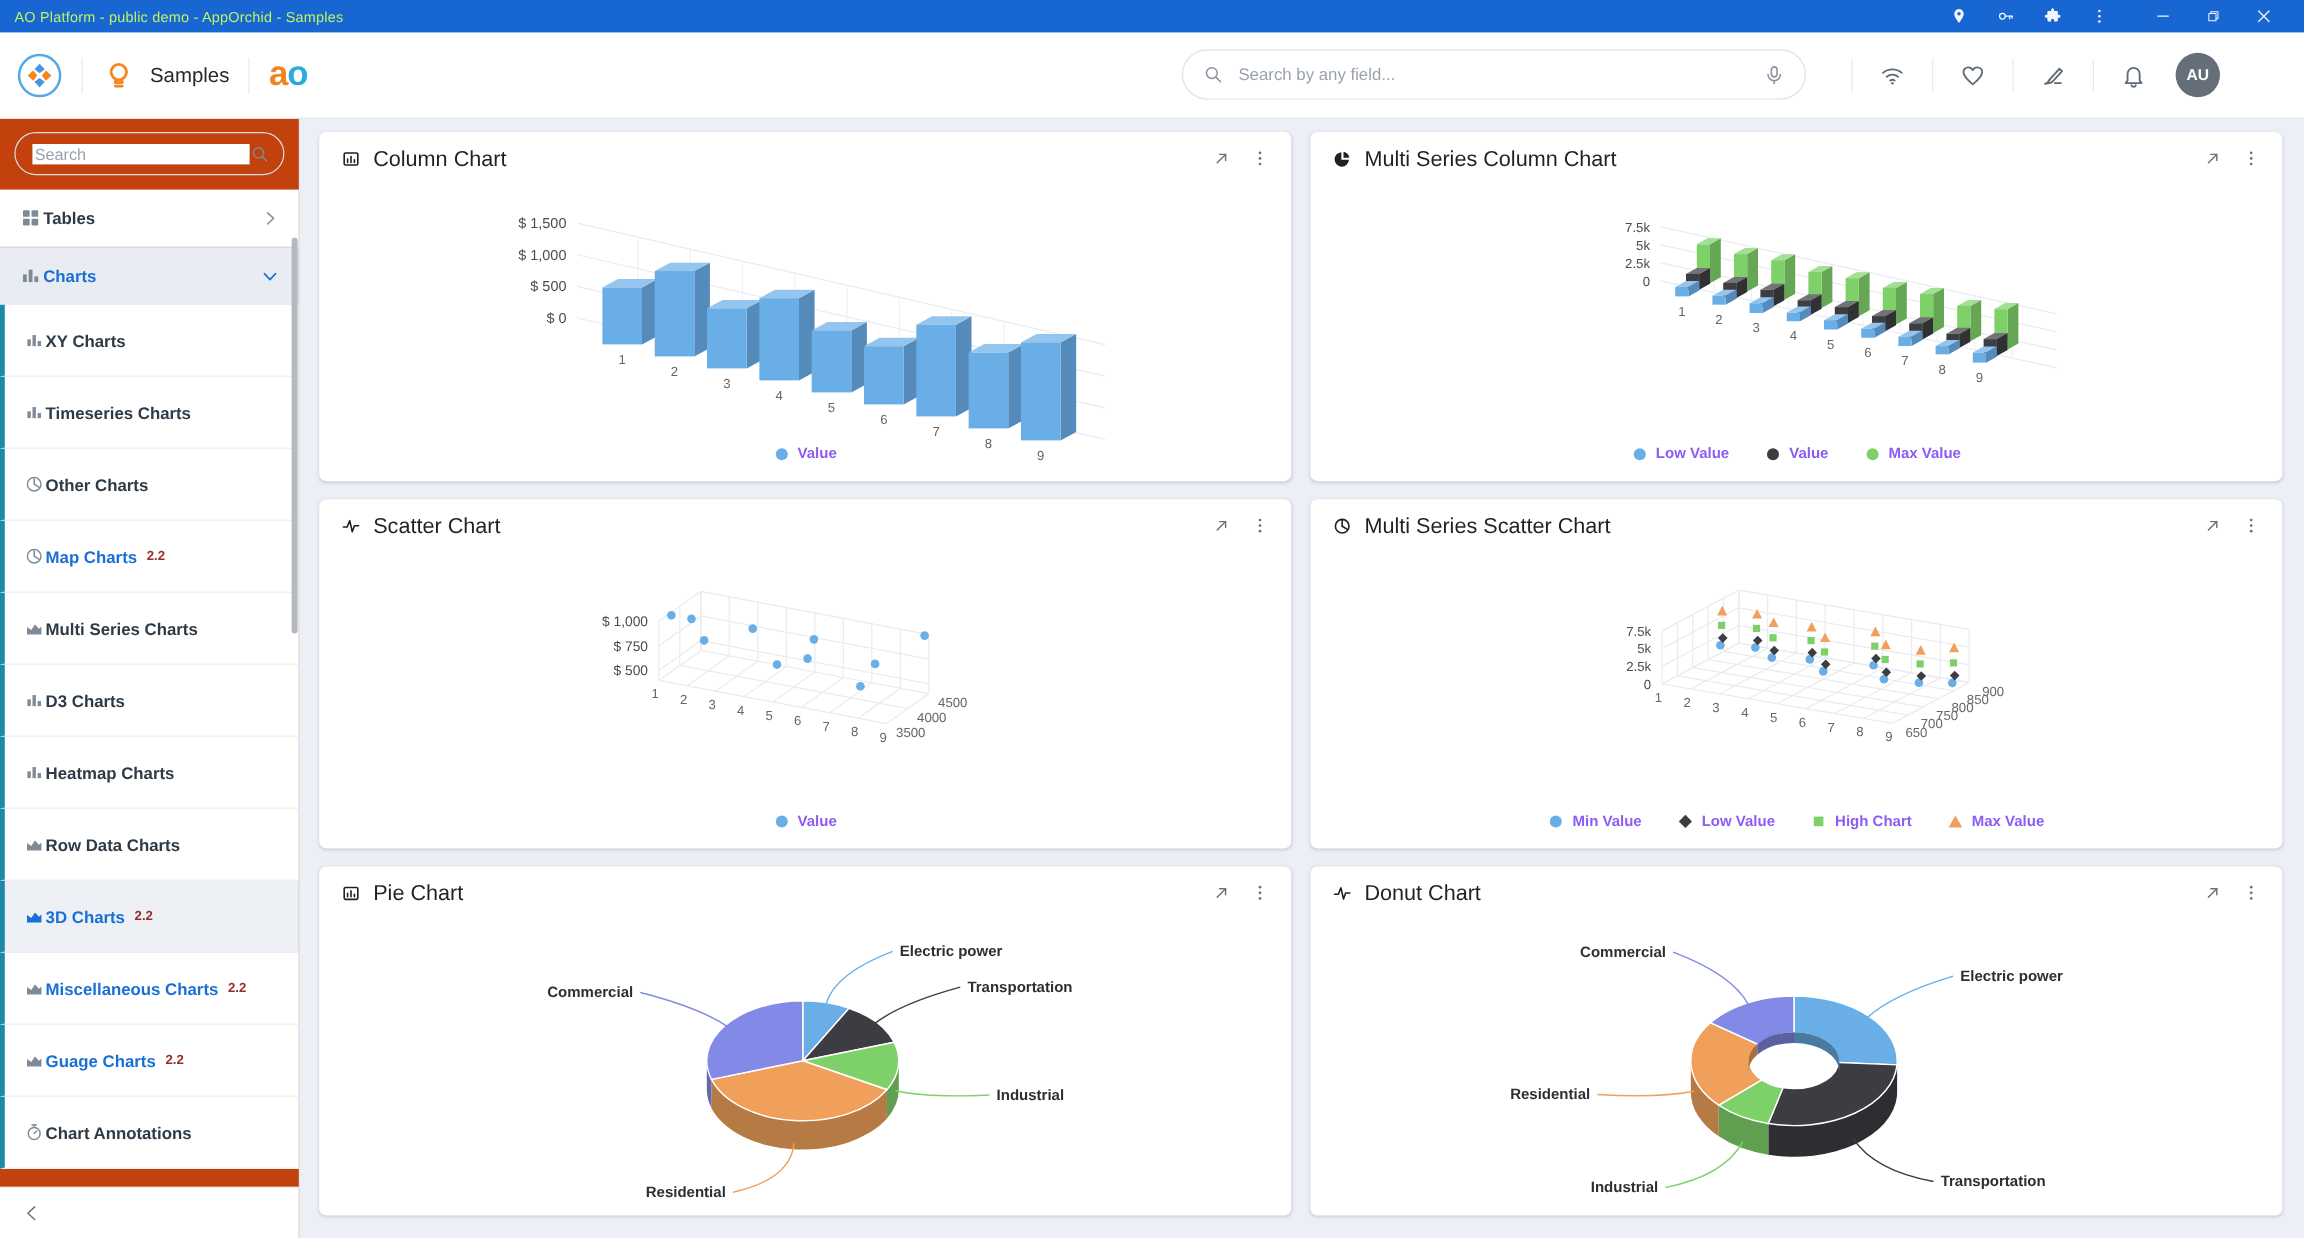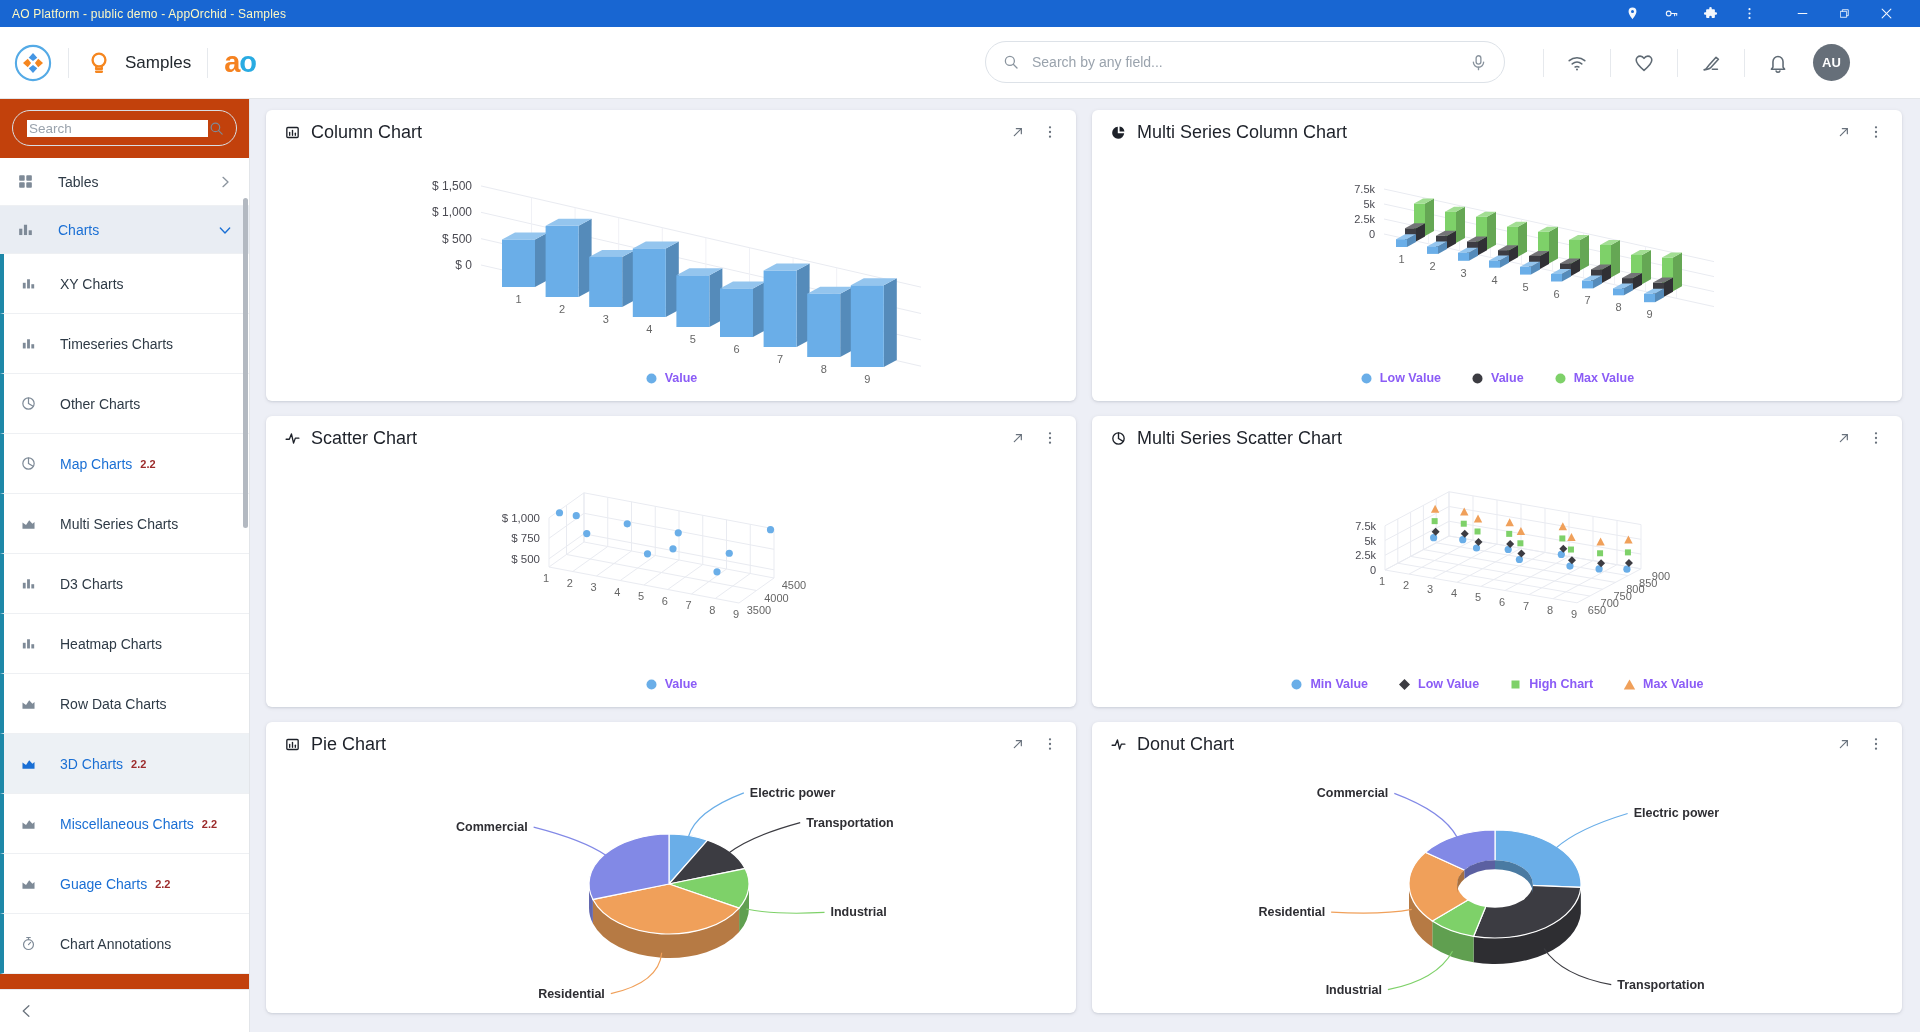--- a/index.html
+++ b/index.html
@@ -1,20 +1,20 @@
 <!DOCTYPE html>
 <html><head>
 <meta charset="utf-8">
 <style>
   html,body{margin:0;padding:0;}
   body{width:1920px;height:1032px;overflow:hidden;position:relative;background:#edeff6;
        font-family:"Liberation Sans",sans-serif;-webkit-font-smoothing:antialiased;}
   svg{display:block;}
   
-  #titlebar{position:absolute;top:0;left:0;right:0;height:27px;background:#1866d2;color:#fef9c3;
+  #titlebar{position:absolute;top:0;left:0;right:0;height:27px;background:#1866d2;color:#bef264;
             display:flex;align-items:center;z-index:50;}
   .tb-title{font-size:12px;margin-left:12px;letter-spacing:.2px;}
   .tb-right{position:absolute;right:26px;top:0;height:27px;display:flex;align-items:center;gap:24px;}
   .tbi{display:flex;align-items:center;color:#fff;cursor:pointer;opacity:.95;}
   .tb-win{margin-left:14px;display:flex;gap:28px;align-items:center;}
   
   #appheader{position:absolute;top:27px;left:0;right:0;height:71px;background:#fff;
              border-bottom:1px solid #e3e6ea;z-index:40;}
   .hleft{position:absolute;left:14px;top:0;height:71px;display:flex;align-items:center;}
   .vd{width:1px;height:30px;background:#e6e9ed;margin:0 16px;}
@@ -40,21 +40,21 @@
   .spill input{border:none;outline:none;flex:1;font-size:13.5px;font-family:"Liberation Sans",sans-serif;color:#333;}
   .spill input::placeholder{color:#9aa3ad;}
   .spicon{color:#7e8a97;display:flex;}
   .side-item{display:flex;align-items:center;height:48px;padding:0 16px;border-bottom:1px solid #eef0f3;
              cursor:pointer;box-sizing:border-box;background:#fff;}
   .side-item.sub{height:60px;border-left:4px solid #1e88a8;}
   .side-item.highlight{background:#e9edf3;}
   .side-item.sel{background:#edf1f5;}
   .sicon{color:#7e8a97;display:flex;flex:0 0 auto;}
   .sicon.iblue{color:#1a6fd4;}
-  .slabel{font-size:14px;color:#2e3a46;font-weight:400;margin-left:23px;white-space:nowrap;}
+  .slabel{font-size:14px;color:#2e3a46;font-weight:700;margin-left:1px;white-space:nowrap;}
   .slabel.blue{color:#1a6fd4;}
   .sbadge{font-size:11px;font-weight:bold;color:#9c2b2b;margin-left:8px;}
   .schev{margin-left:auto;color:#8b949e;display:flex;}
   .schev.blue{color:#1a6fd4;}
   .sthumb{position:absolute;right:1px;top:100px;width:5px;height:330px;background:#b3b9c1;border-radius:3px;}
   .side-bottom{position:absolute;bottom:0;left:0;right:0;height:42px;border-top:1px solid #e8eaee;
                display:flex;align-items:center;padding-left:18px;color:#6a737d;background:#fff;cursor:pointer;}
   
   #main{position:absolute;left:250px;top:98px;right:0;bottom:0;background:#edeff6;
         padding:12px 18px 0 16px;box-sizing:border-box;overflow:hidden;}

